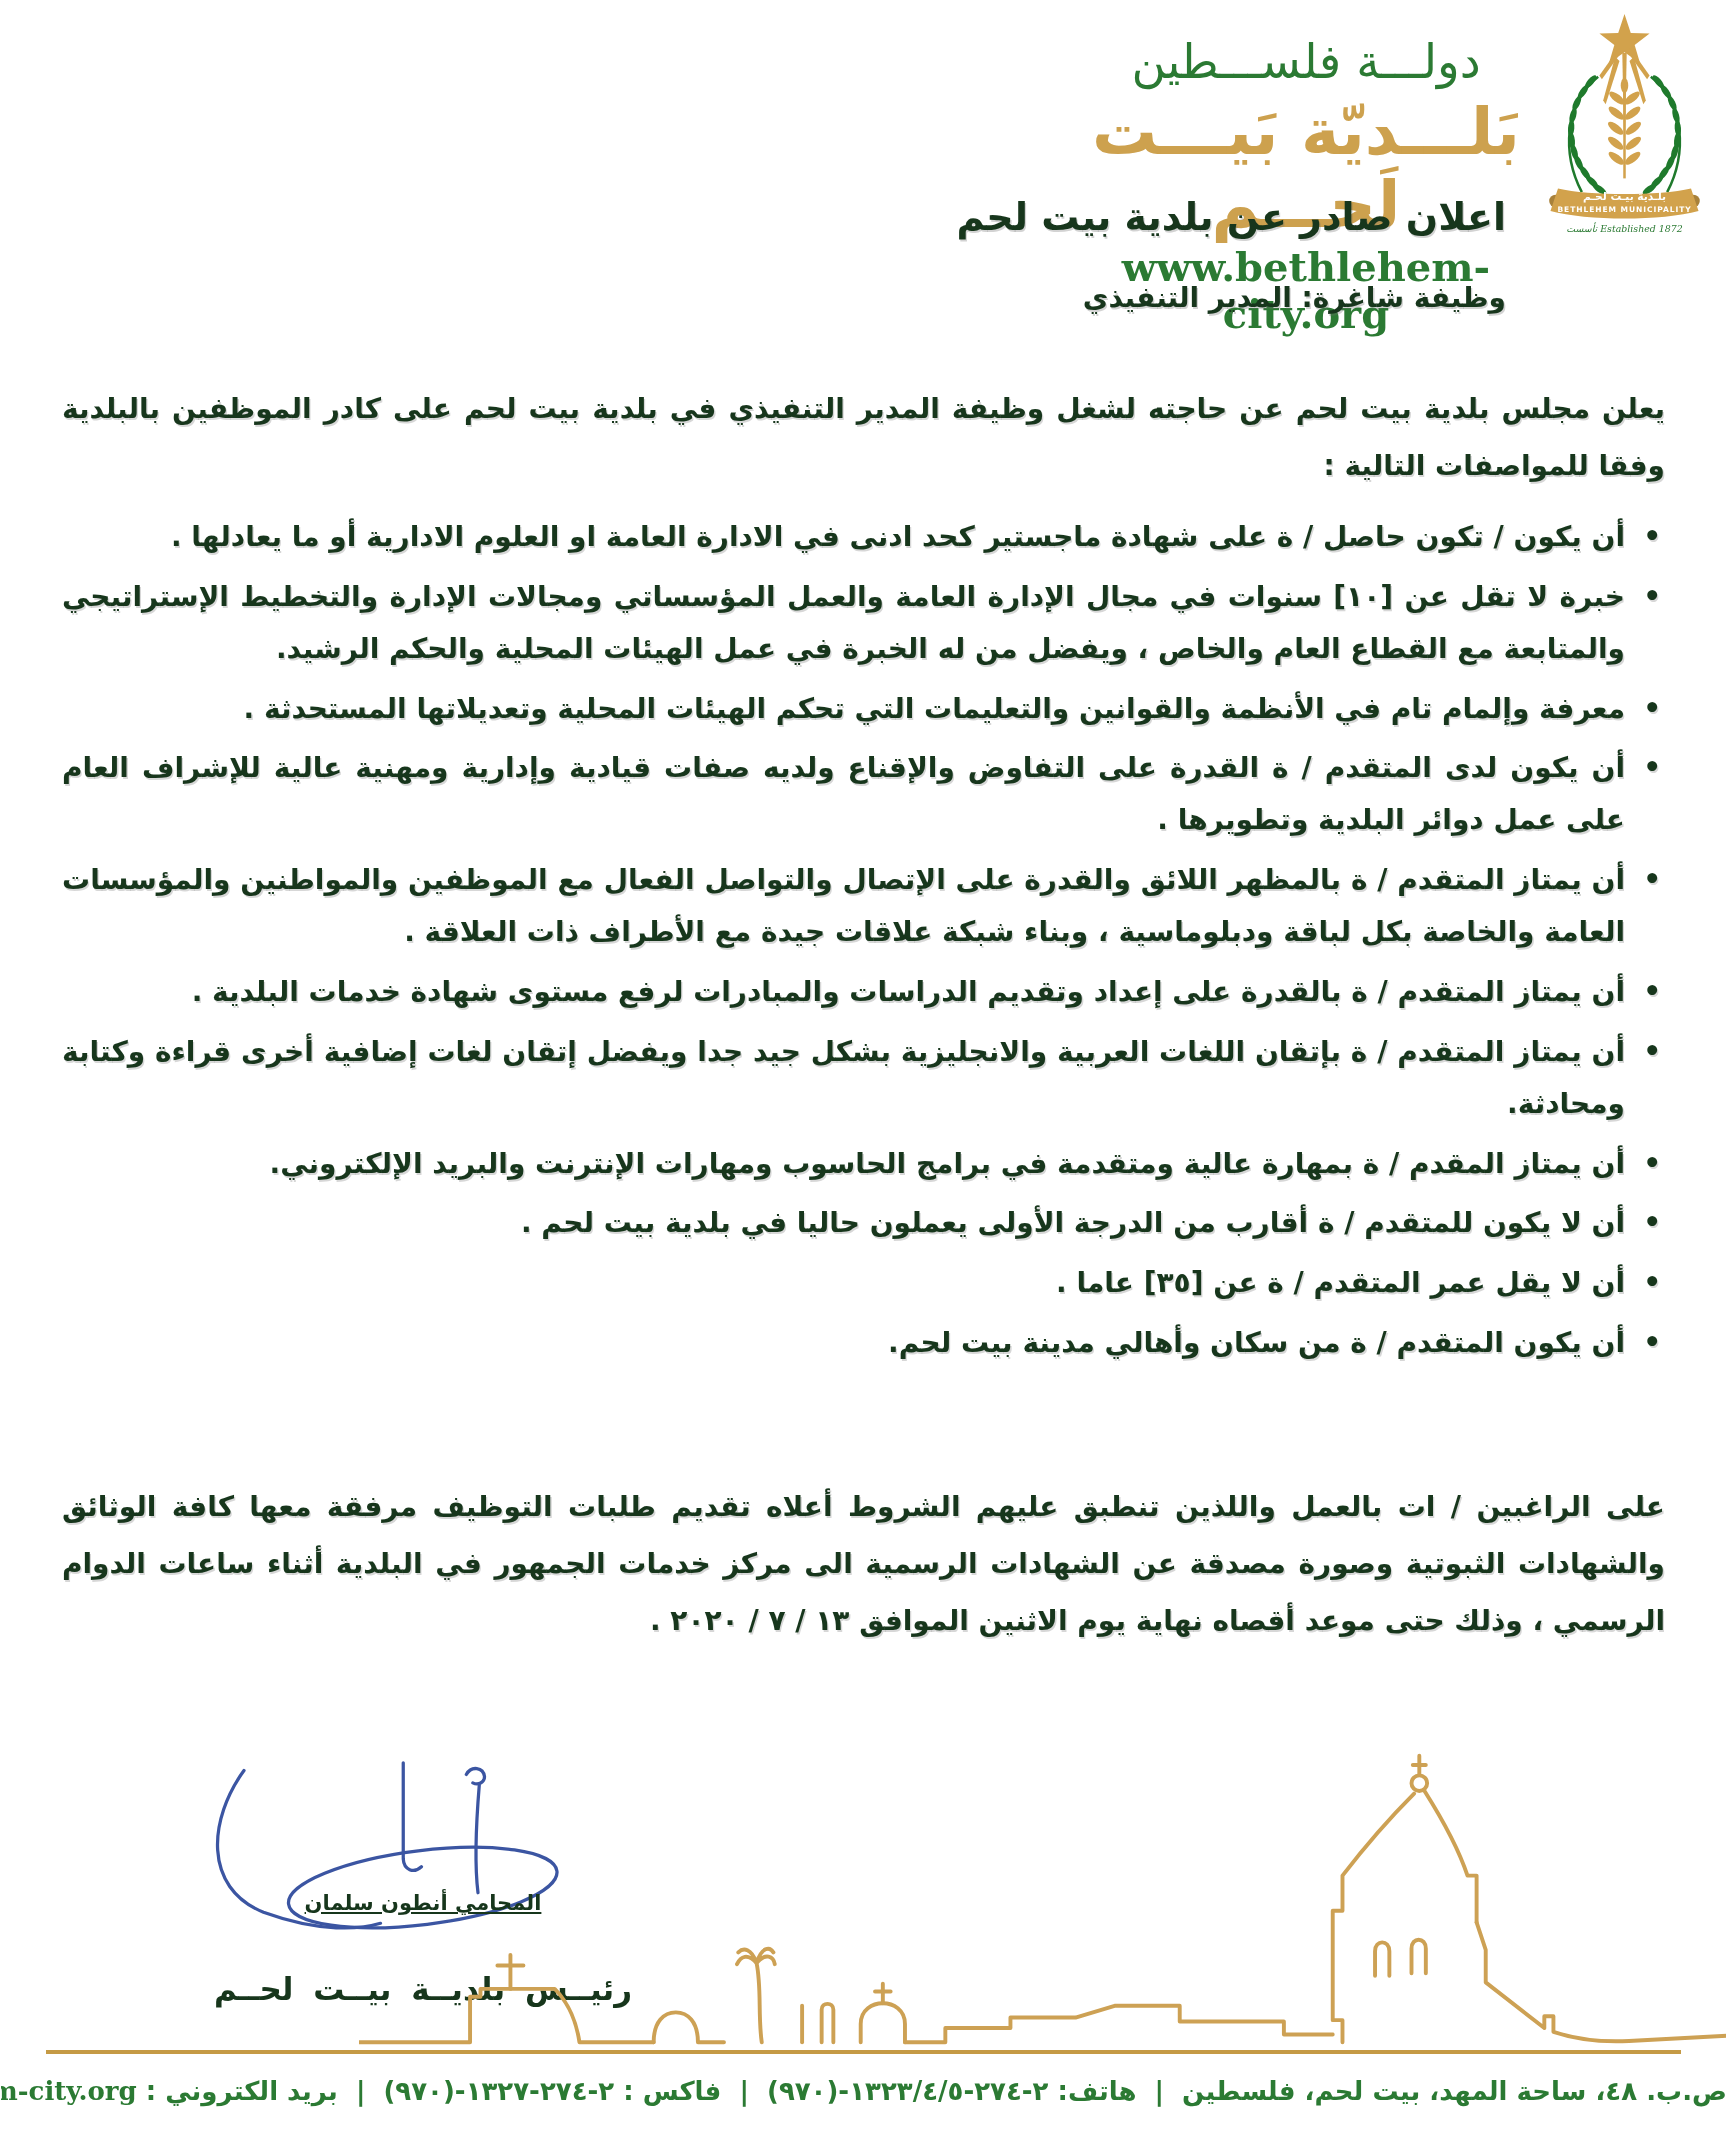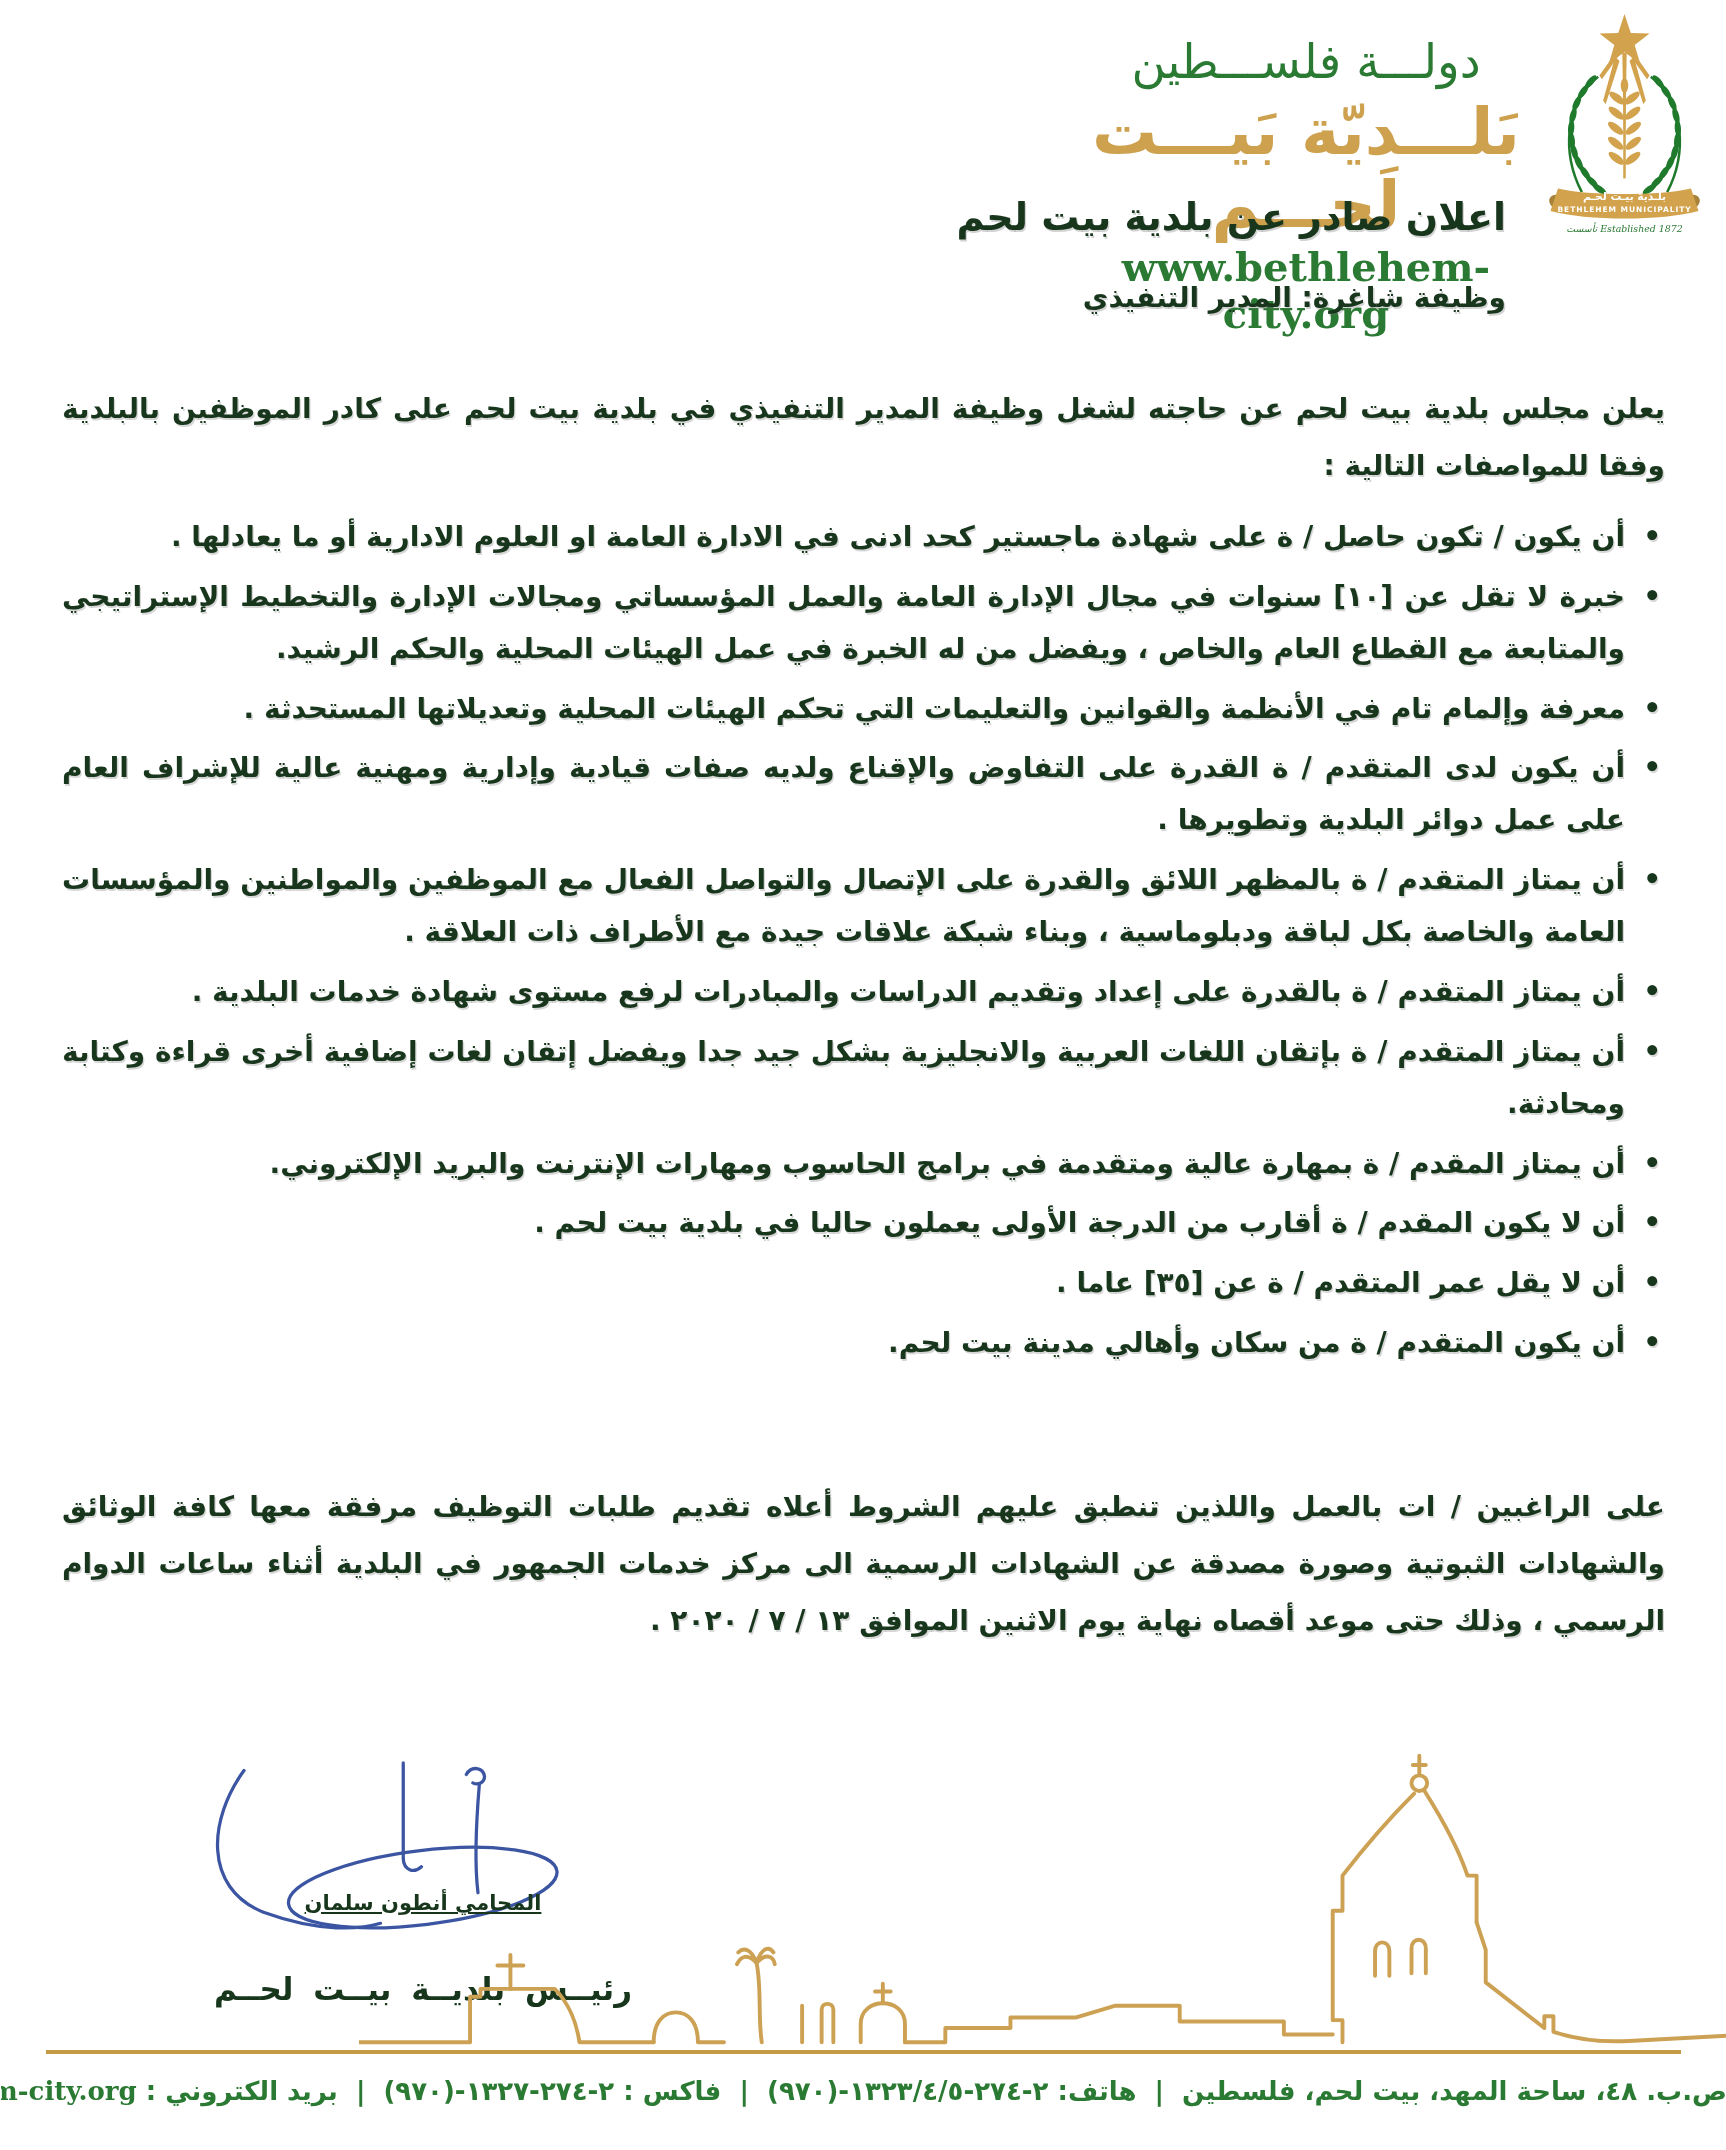--- a/index.html
+++ b/index.html
@@ -210,21 +210,21 @@
 
   <ul class="reqs">
     <li>أن يكون / تكون حاصل / ة على شهادة ماجستير كحد ادنى في الادارة العامة او العلوم الادارية أو ما يعادلها .</li>
     <li>خبرة لا تقل عن [١٠] سنوات في مجال الإدارة العامة والعمل المؤسساتي ومجالات الإدارة والتخطيط الإستراتيجي والمتابعة مع القطاع العام والخاص ، ويفضل من له الخبرة في عمل الهيئات المحلية والحكم الرشيد.</li>
     <li>معرفة وإلمام تام في الأنظمة والقوانين والتعليمات التي تحكم الهيئات المحلية وتعديلاتها المستحدثة .</li>
     <li>أن يكون لدى المتقدم / ة القدرة على التفاوض والإقناع ولديه صفات قيادية وإدارية ومهنية عالية للإشراف العام على عمل دوائر البلدية وتطويرها .</li>
     <li>أن يمتاز المتقدم / ة بالمظهر اللائق والقدرة على الإتصال والتواصل الفعال مع الموظفين والمواطنين والمؤسسات العامة والخاصة بكل لباقة ودبلوماسية ، وبناء شبكة علاقات جيدة مع الأطراف ذات العلاقة .</li>
     <li>أن يمتاز المتقدم / ة بالقدرة على إعداد وتقديم الدراسات والمبادرات لرفع مستوى شهادة خدمات البلدية .</li>
     <li>أن يمتاز المتقدم / ة بإتقان اللغات العربية والانجليزية بشكل جيد جدا ويفضل إتقان لغات إضافية أخرى قراءة وكتابة ومحادثة.</li>
     <li>أن يمتاز المقدم / ة بمهارة عالية ومتقدمة في برامج الحاسوب ومهارات الإنترنت والبريد الإلكتروني.</li>
-    <li>أن لا يكون المقدم / ة أقارب من الدرجة الأولى يعملون حاليا في بلدية بيت لحم .</li>
+    <li>أن لا يكون للمتقدم / ة أقارب من الدرجة الأولى يعملون حاليا في بلدية بيت لحم .</li>
     <li>أن لا يقل عمر المتقدم / ة عن [٣٥] عاما .</li>
     <li>أن يكون المتقدم / ة من سكان وأهالي مدينة بيت لحم.</li>
   </ul>
 
   <p class="closing">على الراغبين / ات بالعمل واللذين تنطبق عليهم الشروط أعلاه تقديم طلبات التوظيف مرفقة معها كافة الوثائق والشهادات الثبوتية وصورة مصدقة عن الشهادات الرسمية الى مركز خدمات الجمهور في البلدية أثناء ساعات الدوام الرسمي ، وذلك حتى موعد أقصاه نهاية يوم الاثنين الموافق ١٣ / ٧ / ٢٠٢٠ .</p>
 </div>
 
 <svg class="signature-svg" viewBox="0 0 760 330">
   <g fill="none" stroke="#3b55a2" stroke-width="5" stroke-linecap="round">
     <path d="M120,22 C66,96 56,202 150,240 C238,272 300,266 330,257"></path>

